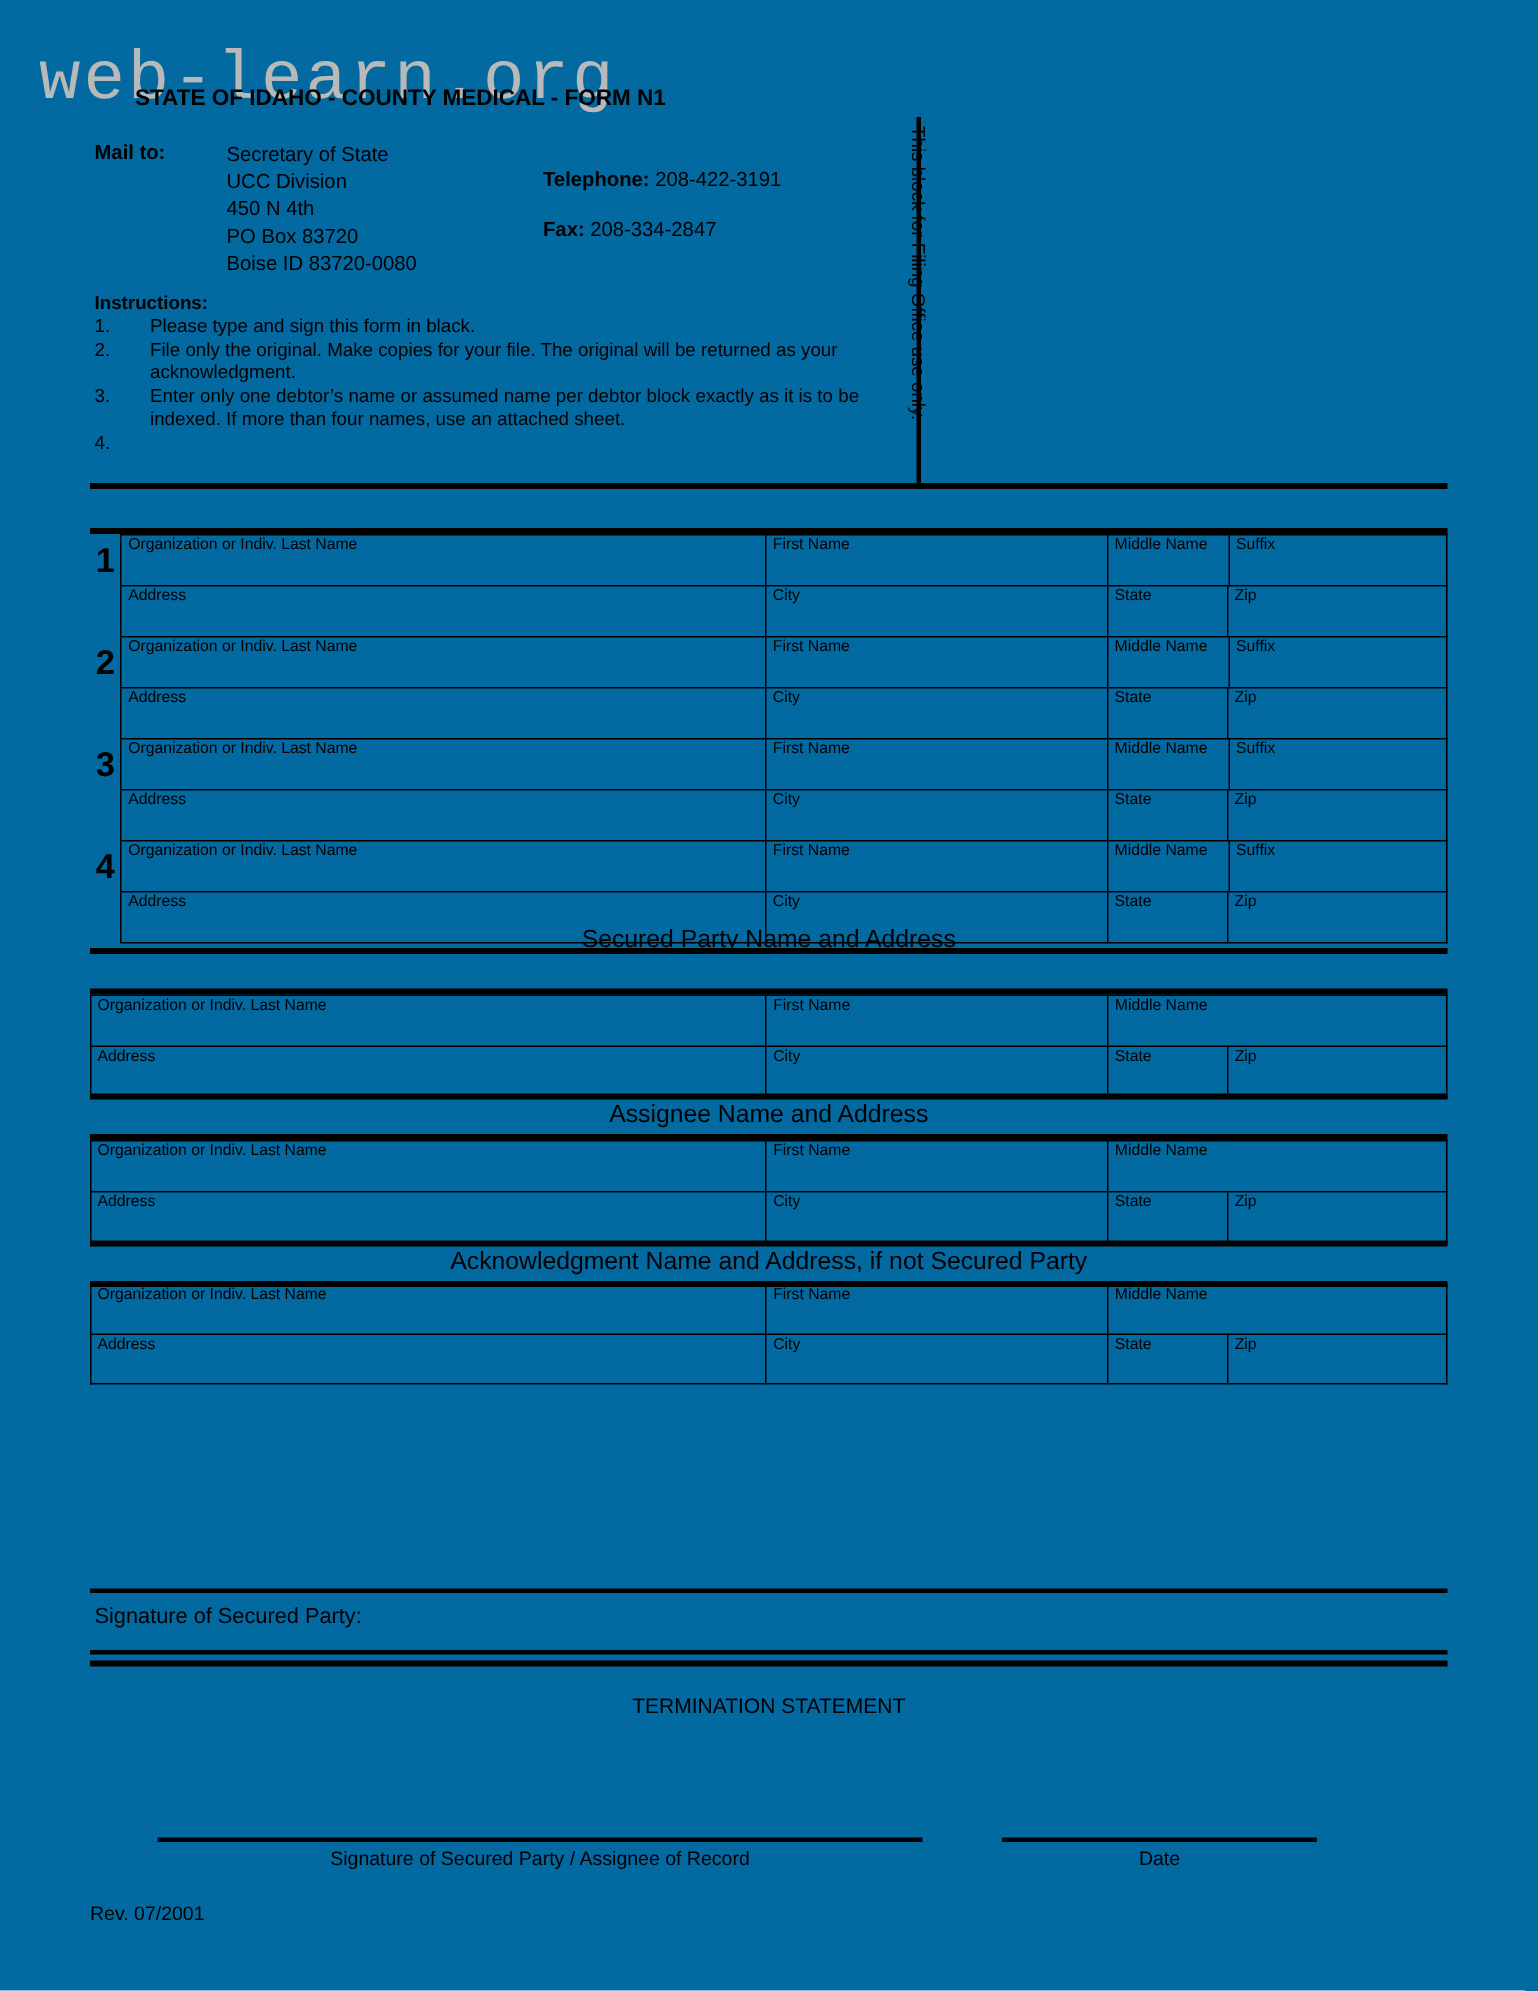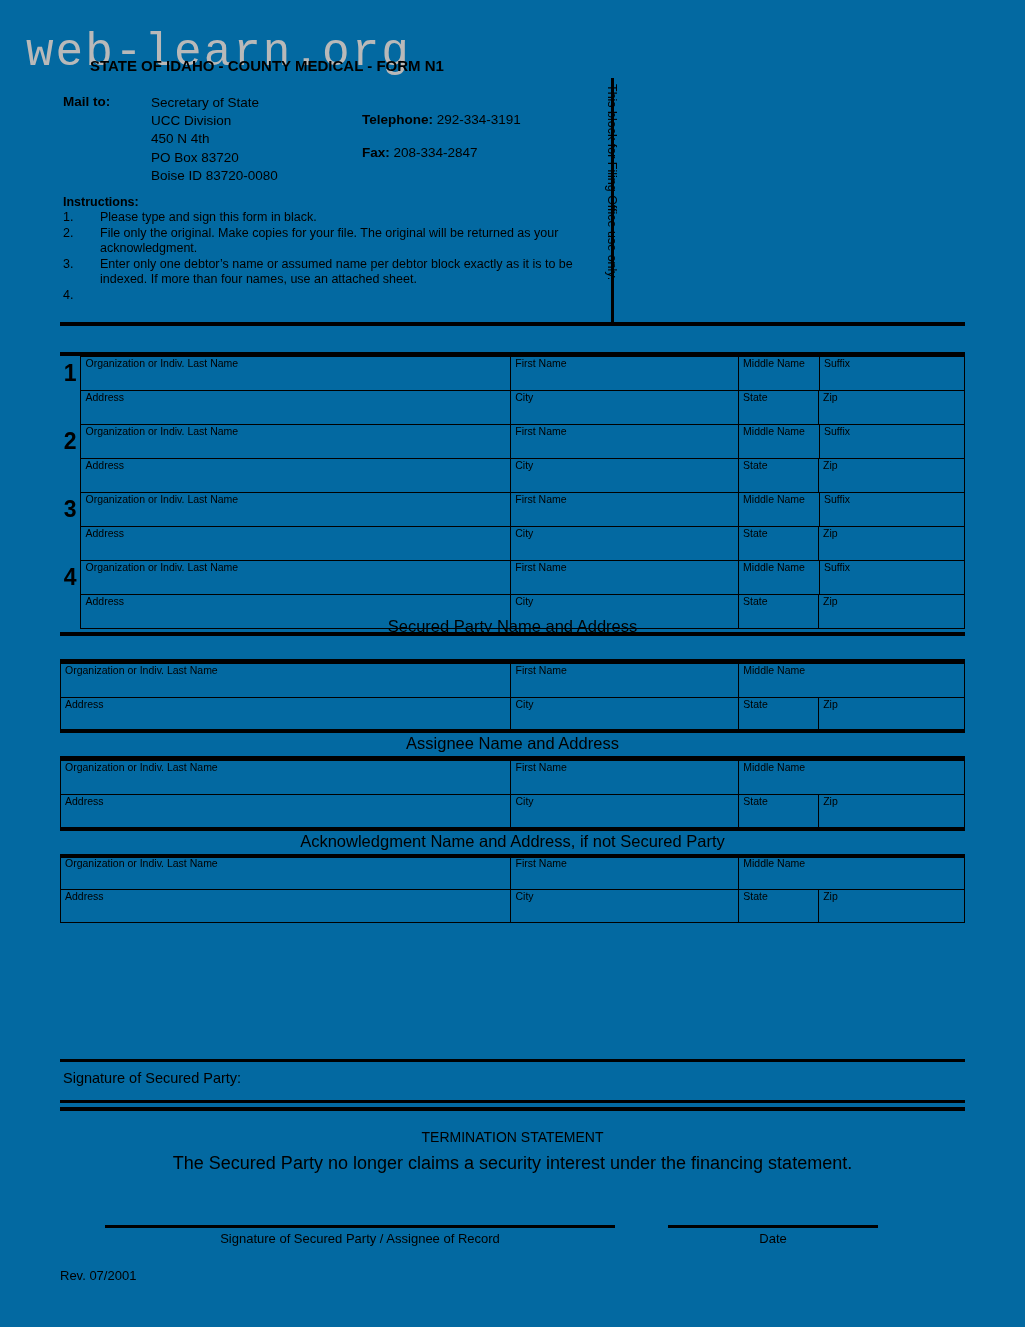--- a/index.html
+++ b/index.html
@@ -206,21 +206,21 @@
     <div>Secretary of State</div>
     <div>UCC Division</div>
     <div>450 N 4th</div>
     <div>PO Box 83720</div>
     <div>Boise ID 83720-0080</div>
   </div>
 
   <div class="contact-block">
     <div class="contact-row">
       <b>Telephone:</b>
-      <span>292-334-3191</span>
+      <span>208-422-3191</span>
     </div>
     <div class="contact-row">
       <b>Fax:</b>
       <span>208-334-2847</span>
     </div>
   </div>
 
   <div class="instr-title">Instructions:</div>
   <div class="instr-list">
     <div class="instr-item">
@@ -397,21 +397,20 @@
     </tbody>
   </table>
 
 
   <div class="hbar" style="left:60px; top:1059px; width:905px; height:3px;"></div>
   <div class="free-text" style="left:63px; top:1070px;">Signature of Secured Party:</div>
   <div class="hbar" style="left:60px; top:1100px; width:905px; height:3px;"></div>
   <div class="hbar" style="left:60px; top:1107px; width:905px; height:4px;"></div>
 
   <div class="term-title" style="left:0; top:1129px;">TERMINATION STATEMENT</div>
-  <div class="term-body" style="left:0; top:1153px;">The Secured Party no longer claims a security interest  under the financing statement.</div>
 
   <div class="sigline" style="left:105px; top:1225px; width:510px;"></div>
   <div class="sigcaption" style="left:105px; top:1231px; width:510px;">Signature of Secured Party  /  Assignee of Record</div>
 
   <div class="sigline" style="left:668px; top:1225px; width:210px;"></div>
   <div class="sigcaption" style="left:668px; top:1231px; width:210px;">Date</div>
 
   <div class="rev">Rev. 07/2001</div>
 
 </div>

